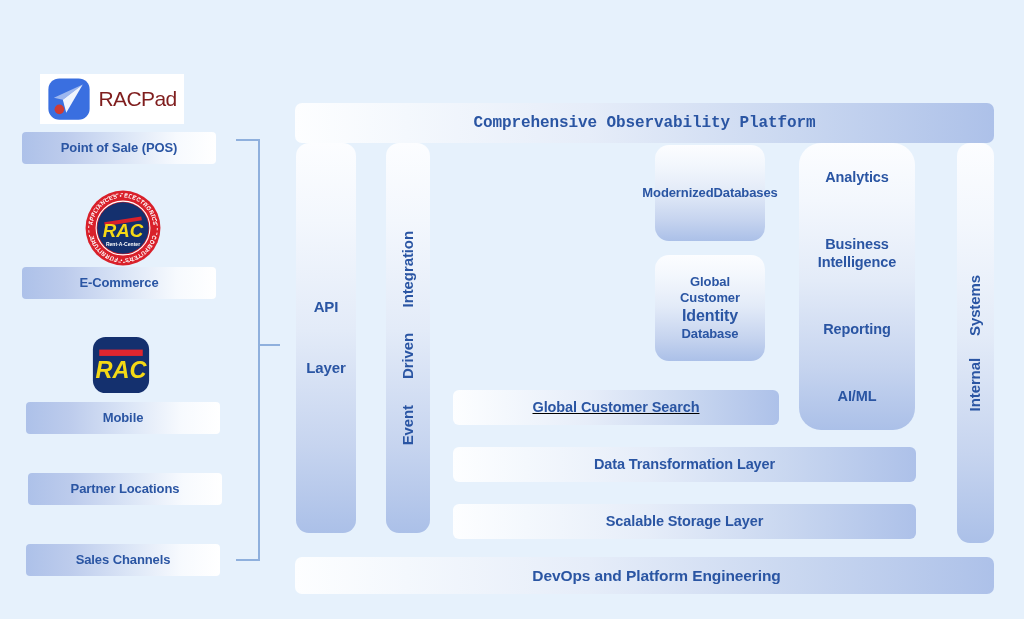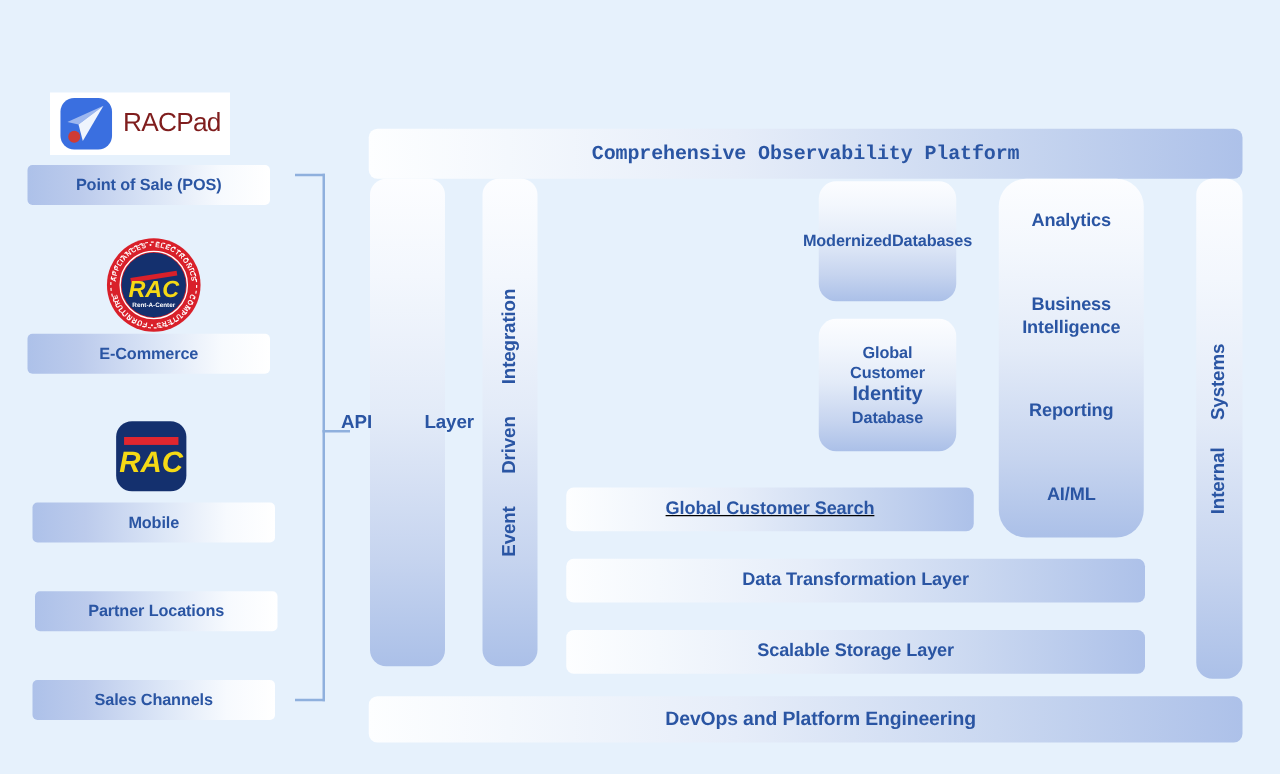--- a/index.html
+++ b/index.html
@@ -181,21 +181,21 @@
     <span class="lbl" style="font-size:13px;">Sales Channels</span>
   </div>
 
   <div class="bracket" style="left:236px; top:139px; width:46px; height:422px;">
     <div class="vline"></div>
     <div class="stub" style="top:0;"></div>
     <div class="stub mid" style="top:205px;"></div>
     <div class="stub" style="top:420px;"></div>
   </div>
 
-  <div class="vcard pill" style="left:296px; top:143px; width:60px; height:390px; flex-direction:row; gap:42px;">
+  <div class="vcard pill" style="left:296px; top:143px; width:60px; height:390px; flex-direction:column; gap:42px;">
     <span class="lbl" style="font-size:15px;">API</span>
     <span class="lbl" style="font-size:15px;">Layer</span>
   </div>
 
   <div class="vcard pill" style="left:386px; top:143px; width:44px; height:390px; flex-direction:column; justify-content:center; gap:26px;">
     <span class="lbl rot" style="font-size:15px;">Integration</span>
     <span class="lbl rot" style="font-size:15px;">Driven</span>
     <span class="lbl rot" style="font-size:15px;">Event</span>
   </div>
 

